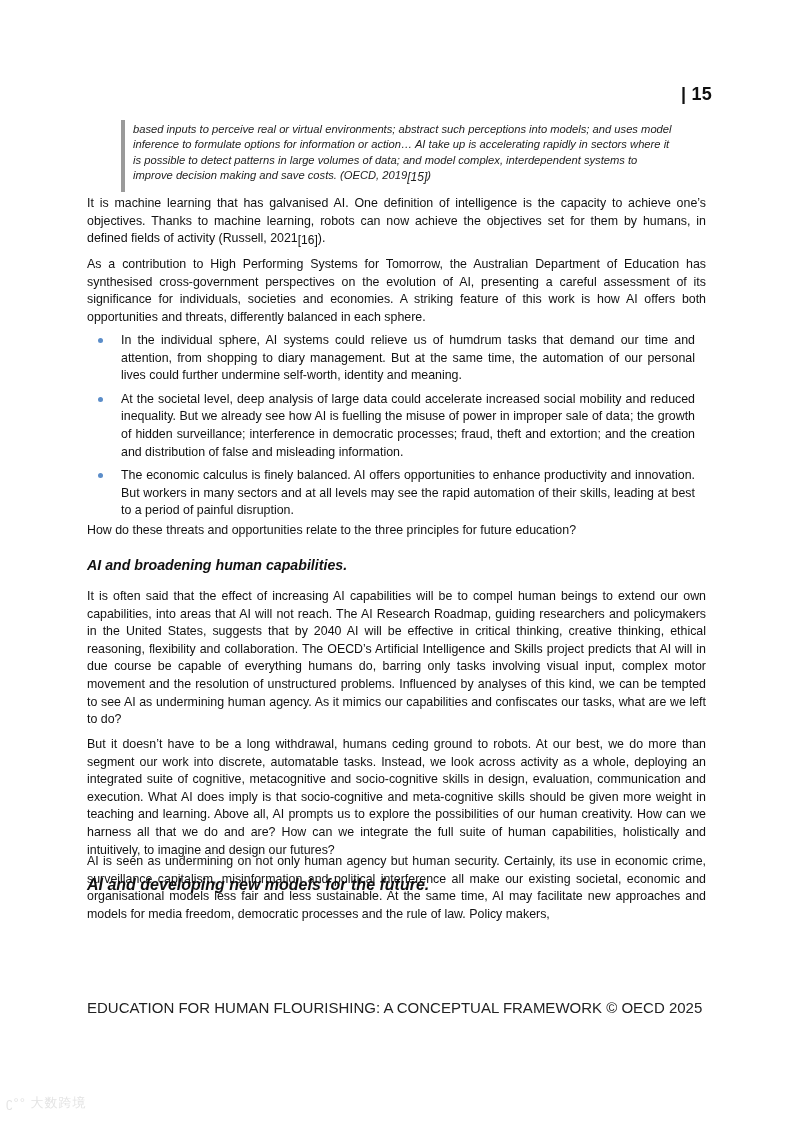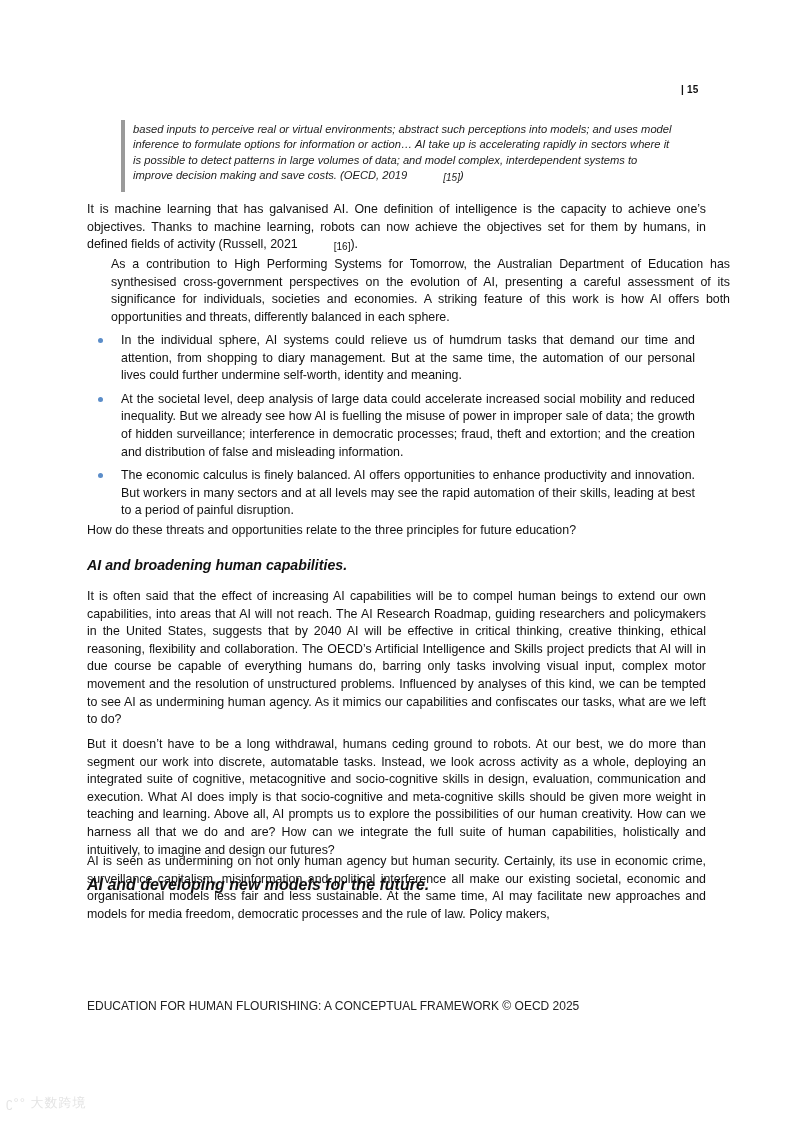--- a/index.html
+++ b/index.html
@@ -1,37 +1,37 @@
 <!DOCTYPE html>
 <html><head>
 <meta charset="utf-8">
 <style>
   html, body { margin: 0; padding: 0; background: #ffffff; }
   body { width: 793px; height: 1121px; position: relative; overflow: hidden;
          font-family: "Liberation Sans", sans-serif; color: #111111; }
-  .page-number { position: absolute; top: 84px; left: 681px; font-size: 10px; font-weight: bold; color: #111; letter-spacing: 0.2px; }
+  .page-number { position: absolute; top: 84px; left: 681px; font-size: 18px; font-weight: bold; color: #111; letter-spacing: 0.2px; }
   .quote { position: absolute; top: 120px; left: 121px; width: 546px; border-left: 4px solid #9a9a9a;
            padding: 2px 0 8px 8px; font-style: italic; font-size: 11.2px; line-height: 15.4px; color: #222; }
   .quote sub { font-size: 7px; vertical-align: baseline; }
   .body-text { position: absolute; left: 87px; width: 619px; font-size: 12.4px; line-height: 17.6px;
                text-align: justify; color: #111; }
-  .p1 { top: 201px; }
-  .p2 { top: 256px; margin-left: 24px; }
+  .p1 { top: 195px; }
+  .p2 { top: 256px; }
   .bullets { position: absolute; top: 332px; left: 76px; width: 619px; margin: 0; padding: 0; list-style: none; }
   .bullets li { position: relative; padding-left: 45px; font-size: 12.4px; line-height: 17.6px; text-align: justify; margin-bottom: 6px; }
   .bullets li .dot { position: absolute; left: 22px; top: 6px; width: 5px; height: 5px; border-radius: 50%; background: #5b8dc9; }
   .p3 { top: 522px; }
   .h1 { position: absolute; left: 87px; top: 557px; font-size: 14.2px; font-weight: bold; font-style: italic; color: #111; text-align: right; }
   .p4 { top: 588px; }
   .p5 { top: 736px; }
   .h2 { position: absolute; left: 87px; top: 876px; font-size: 16px; font-weight: bold; font-style: italic; color: #111; }
   .p6 { top: 853px; }
-  .footer { position: absolute; left: 87px; top: 999px; font-size: 12px; color: #222; }
+  .footer { position: absolute; left: 87px; top: 999px; font-size: 15px; color: #222; }
   .watermark { position: absolute; left: 6px; top: 1094px; font-size: 13px; color: #e4e4e4; letter-spacing: 1px; }
-  sub.cite { font-size: 10px; vertical-align: baseline; position: relative; top: 2px; margin-left: 36px; }
+  sub.cite { font-size: 12px; vertical-align: baseline; position: relative; top: 2px; }
 </style>
 </head>
 <body>
 
 <div class="page-number">| 15</div>
 
 <div class="quote">
   <span>based inputs to perceive real or virtual environments; abstract such perceptions into models; and uses model inference to formulate options for information or action… AI take up is accelerating rapidly in sectors where it is possible to detect patterns in large volumes of data; and model complex, interdependent systems to improve decision making and save costs. (OECD, 2019</span><sub class="cite">[15]</sub><span>)</span>
 </div>
 

